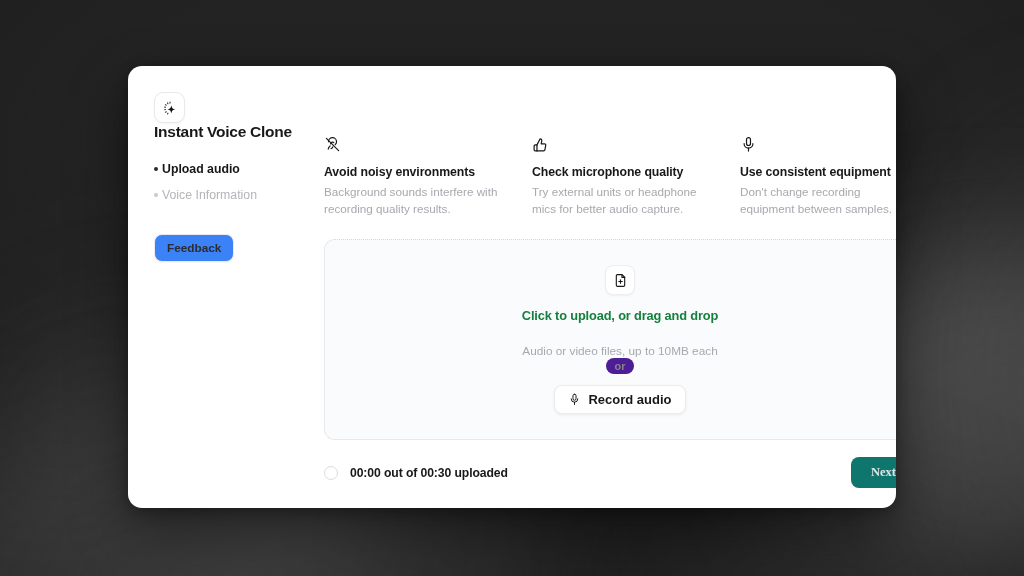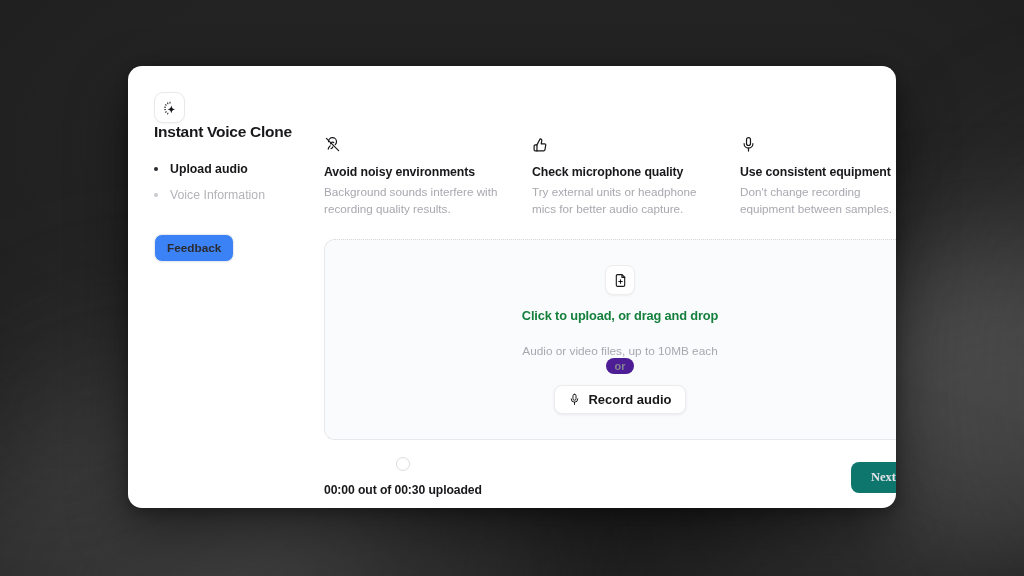--- a/index.html
+++ b/index.html
@@ -62,21 +62,21 @@
   }
   #app-title {
     font-size:15.5px;
     font-weight:700;
     color:#18181b;
     letter-spacing:-.25px;
   }
   #steps { margin-top:15px; }
   .step {
     display:flex; align-items:center;
-    gap:12px;
+    gap:4px;
     height:26px;
     font-size:12.3px;
   }
   .step-dot {
     width:4px; height:4px; border-radius:50%;
     background:#c9c9ce; flex-shrink:0;
   }
   .step.active .step-dot { background:#2b2b30; }
   .step-label { color:#b4b4ba; }
   .step.active .step-label { color:#18181b; font-weight:700; }
@@ -162,21 +162,21 @@
     border-radius:8px;
     box-shadow:0 1px 3px rgba(0,0,0,.07);
     cursor:pointer;
   }
 
   
   #footer {
     margin-top:17px;
     display:flex; align-items:center; justify-content:space-between;
   }
-  #upload-status { display:flex; align-items:center; gap:12px;flex-direction:column; }
+  #upload-status { display:flex; align-items:center; gap:12px; }
   #progress-ring {
     width:14px; height:14px;
     border:1.8px solid #dcdce1;
     border-radius:50%;
   }
   #upload-status-text {
     font-size:12.2px; font-weight:700; color:#18181b;
     letter-spacing:-.1px;
   }
   #next-button {

